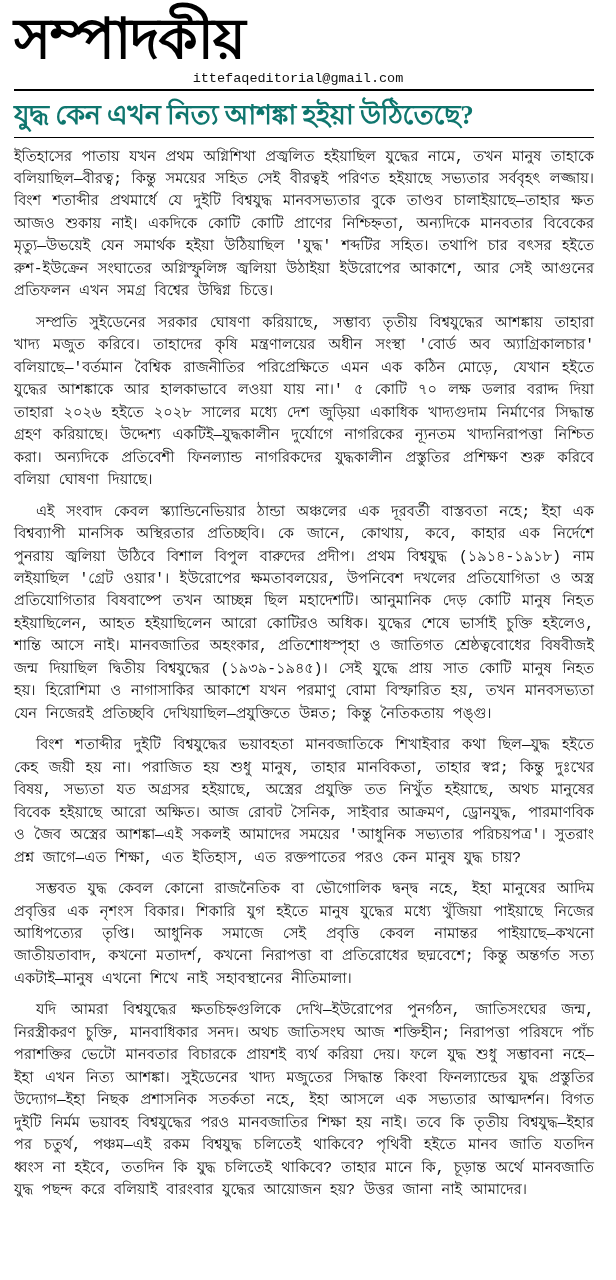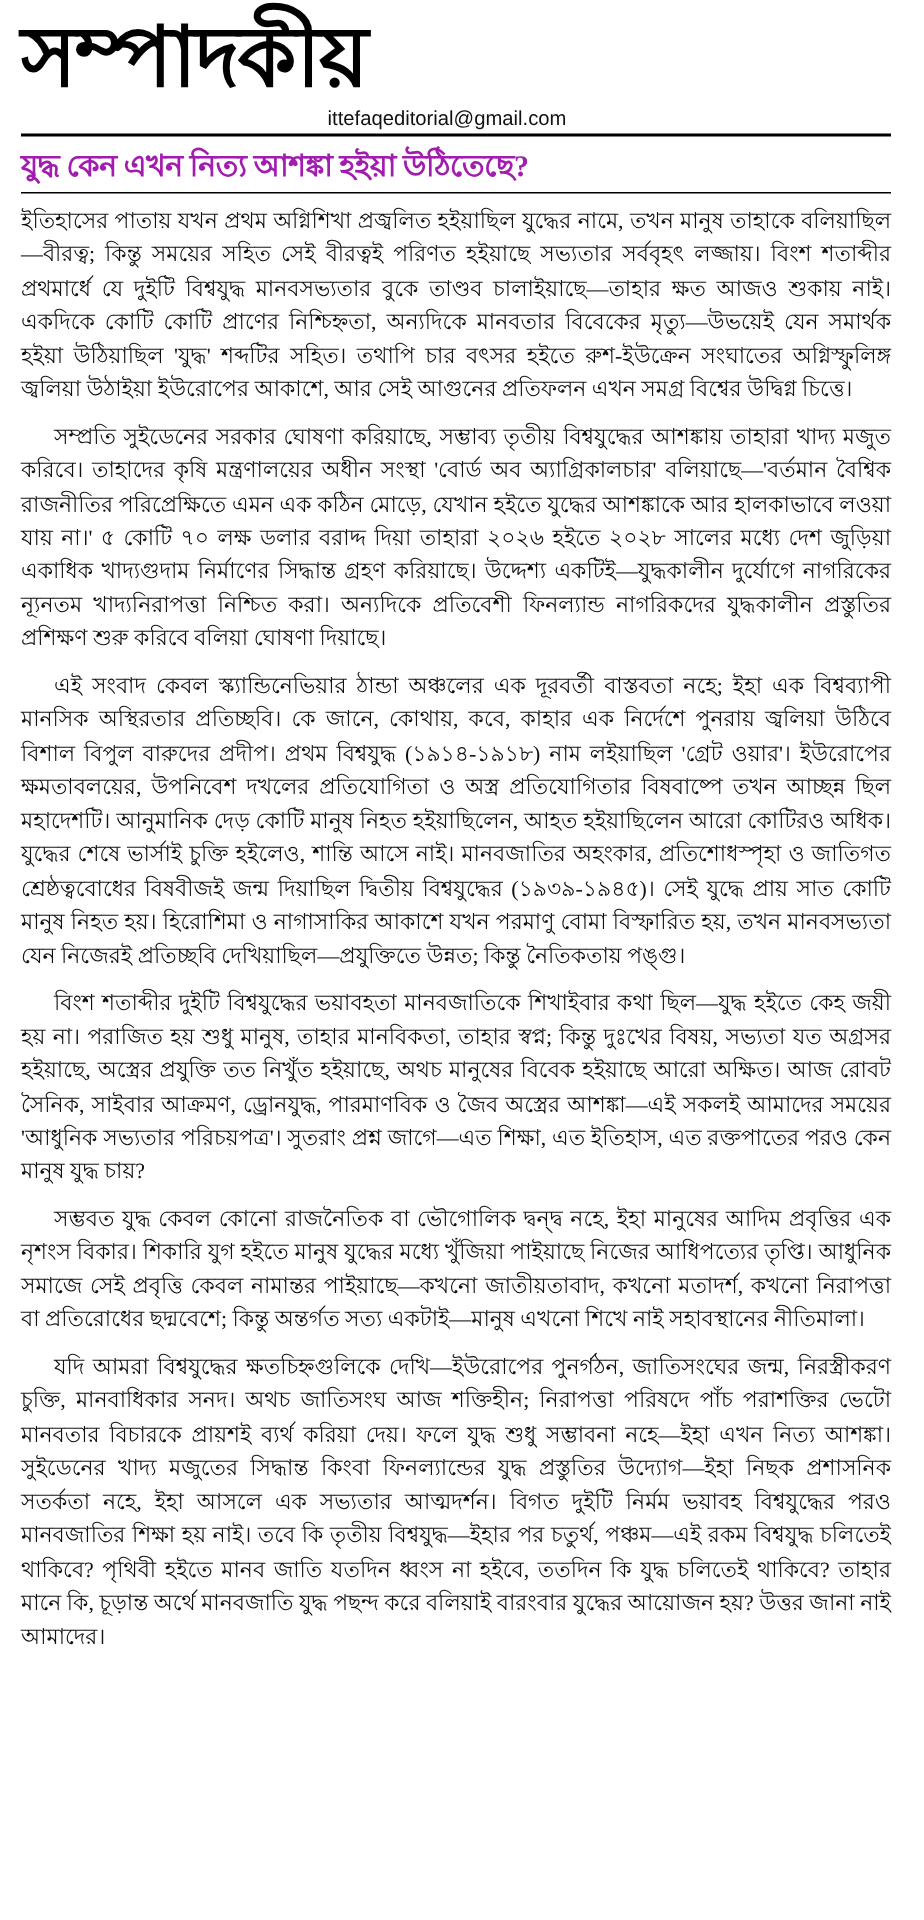--- a/index.html
+++ b/index.html
@@ -28,52 +28,53 @@
     line-height: 1.05;
     letter-spacing: -1px;
     color: #000;
     margin: 0 0 2px 0;
     padding: 0;
     white-space: nowrap;
   }
   .email-row {
     text-align: center;
     padding-right: 12px;
-    font-family: Liberation Sans, sans-serif;
+    font-family: Liberation Mono, monospace;
     font-size: 13.5px;
     color: #111;
     margin-top: 2px;
     margin-bottom: 3px;
   }
   .rule {
     border: 0;
     border-top: 2px solid #000;
     margin: 2px 0 8px 0;
   }
   .headline {
     font-family: "Liberation Serif", "DejaVu Serif", serif;
     font-weight: bold;
-    font-size: 20px;
+    font-size: 27px;
     line-height: 1.25;
     margin: 2px 0 4px 0;
-    color: #a21caf;
+    color: #0f766e;
     letter-spacing: -0.3px;
   }
   .headline-rule {
     border: 0;
     border-top: 1px solid #000;
     margin: 4px 0 8px 0;
   }
   .body-text p {
     margin: 0 0 9px 0;
     font-size: 14.6px;
     line-height: 1.54;
     text-align: justify;
     text-justify: inter-word;
     color: #101010;
+    font-family: Liberation Mono, monospace;
   }
   .body-text p.indent {
     text-indent: 22px;
   }
   .body-text p:last-child {
     margin-bottom: 3px;
   }
 </style>
 </head>
 <body>

